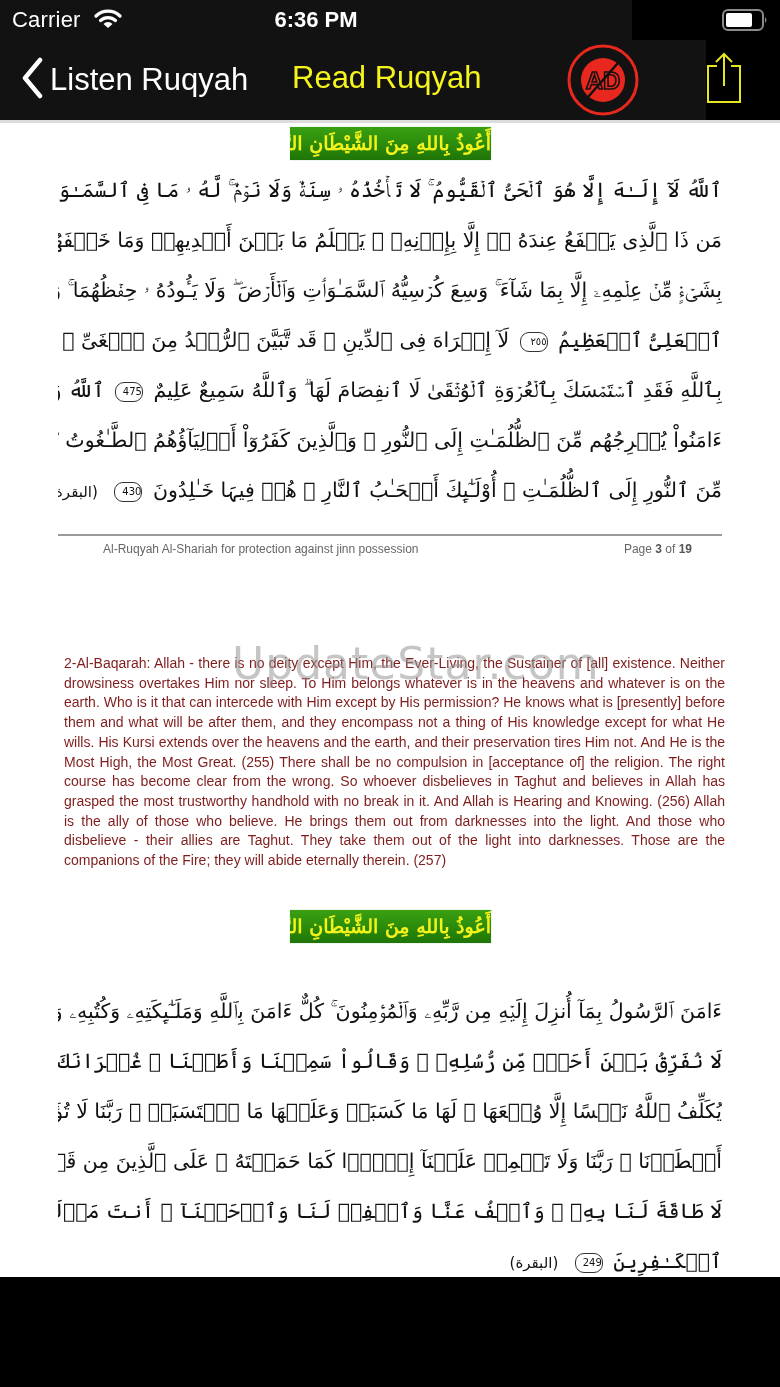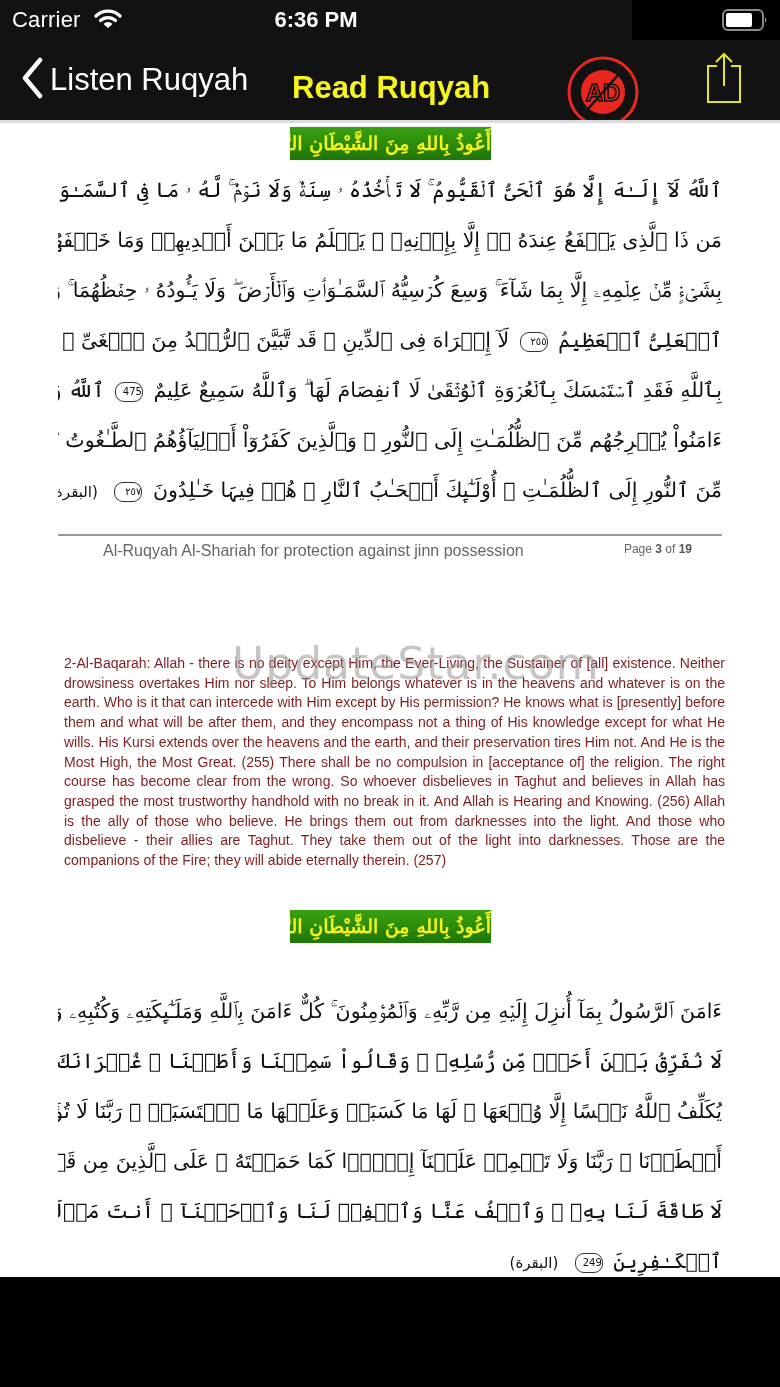--- a/index.html
+++ b/index.html
@@ -10,30 +10,30 @@
   }
   .status-bar {
     position: absolute; left: 0; top: 0; width: 632px; height: 40px;
     background: #121212; color: #fff;
   }
   .status-bar .carrier { position: absolute; left: 12px; top: 7px; font-size: 22px; letter-spacing: 0.2px; }
   .status-bar .wifi { position: absolute; left: 94px; top: 8px; }
   .status-bar .time { position: absolute; left: 0; right: 0; top: 7px; text-align: center; font-size: 22px; font-weight: bold; }
   .status-bar .battery { position: absolute; left: 722px; top: 9px; }
   .nav-bar {
-    position: absolute; left: 0; top: 40px; width: 780px; height: 80px;
+    position: absolute; left: 0; top: 40px; width: 706px; height: 80px;
     background: #121212;
   }
   .back-button {
     position: absolute; left: 20px; top: 17px; height: 46px;
     display: flex; align-items: center; cursor: pointer; color: #fff;
   }
   .back-button .label { font-size: 31px; margin-left: 6px; }
-  .nav-title { position: absolute; left: 292px; top: 30px; font-size: 31px; font-weight: bold; color: #f5f51d; text-align: center; }
-  .ad-button { position: absolute; left: 566px; top: 15px; width: 74px; height: 74px; cursor: pointer; }
+  .nav-title { position: absolute; left: 292px; top: 20px; font-size: 31px; font-weight: normal; color: #f5f51d; text-align: center; }
+  .ad-button { position: absolute; left: 566px; top: 3px; width: 74px; height: 74px; cursor: pointer; }
   .share-button { position: absolute; left: 702px; top: 10px; width: 44px; height: 58px; cursor: pointer; }
   .doc {
     position: absolute; left: 0; top: 120px; width: 780px; height: 1157px;
     background: #fff; overflow: hidden;
   }
   .doc .top-cut { position: absolute; left: 0; top: 0; width: 780px; height: 3px; background: #dcdcdc; }
   .basmala {
     position: absolute; left: 290px; width: 201px; height: 33px;
     background: linear-gradient(180deg, #3aa012 0%, #2a8a0a 55%, #1f7507 100%);
     color: #f3f21a; font-family: "DejaVu Serif", serif; font-size: 19px; font-weight: bold;
@@ -48,21 +48,21 @@
   .arabic-line { height: 50px; line-height: 50px; white-space: nowrap; overflow: hidden; text-align: justify; text-align-last: justify; }
   .arabic-line.last { text-align-last: right; }
   .ayah-num {
     display: inline-block; min-width: 26px; height: 18px; border: 1.5px solid #333; border-radius: 9px;
     font-size: 10px; line-height: 18px; text-align: center; vertical-align: middle;
     margin: 4px 4px; font-family: "DejaVu Sans", sans-serif;
   }
   .surah-name { font-family: "DejaVu Sans", sans-serif; font-size: 15px; margin-right: 6px; }
   .page-footer { position: absolute; left: 58px; top: 414px; width: 664px; }
   .page-footer .rule { height: 2px; background: #9a9a9a; }
-  .page-footer .left { position: absolute; left: 45px; top: 8px; font-size: 16px; color: #666; }
+  .page-footer .left { position: absolute; left: 45px; top: 8px; font-size: 12px; color: #666; }
   .page-footer .right { position: absolute; right: 30px; top: 8px; font-size: 12px; color: #666; text-align: center; }
   .page-footer .right b { color: #555; }
   .translation {
     position: absolute; left: 64px; top: 534px; width: 661px;
     font-family: "Liberation Sans", sans-serif; font-size: 14px; color: #7f1d1d;
     line-height: 19.7px; text-align: justify;
   }
   .watermark {
     position: absolute; left: 232px; top: 518px;
     font-family: "DejaVu Sans", sans-serif; font-size: 44px; color: rgba(150,150,150,0.55);
@@ -134,21 +134,21 @@
       <span>لَآ إِكۡرَاهَ فِى ٱلدِّينِ ۖ قَد تَّبَيَّنَ ٱلرُّشۡدُ مِنَ ٱلۡغَىِّ ۚ فَمَن يَكۡفُرۡ بِٱلطَّـٰغُوتِ وَيُؤۡمِنۢ</span>
     </div>
     <div class="arabic-line">
       <span>بِٱللَّهِ فَقَدِ ٱسۡتَمۡسَكَ بِٱلۡعُرۡوَةِ ٱلۡوُثۡقَىٰ لَا ٱنفِصَامَ لَهَا ۗ وَٱللَّهُ سَمِيعٌ عَلِيمٌ</span>
       <span class="ayah-num">475</span>
       <span>ٱللَّهُ وَلِىُّ ٱلَّذِينَ</span>
     </div>
     <div class="arabic-line">ءَامَنُواْ يُخۡرِجُهُم مِّنَ ٱلظُّلُمَـٰتِ إِلَى ٱلنُّورِ ۖ وَٱلَّذِينَ كَفَرُوٓاْ أَوۡلِيَآؤُهُمُ ٱلطَّـٰغُوتُ يُخۡرِجُونَهُم</div>
     <div class="arabic-line last">
       <span>مِّنَ ٱلنُّورِ إِلَى ٱلظُّلُمَـٰتِ ۗ أُوْلَـٰٓٮِٕكَ أَصۡحَـٰبُ ٱلنَّارِ ۖ هُمۡ فِيہَا خَـٰلِدُونَ</span>
-      <span class="ayah-num">٢٥٧</span>
+      <span class="ayah-num">430</span>
       <span class="surah-name">(البقرة)</span>
     </div>
   </div>
 
   <div class="page-footer">
     <div class="rule"></div>
     <span class="left">Al-Ruqyah Al-Shariah for protection against jinn possession</span>
     <span class="right">
       <span>Page</span>
       <b>3</b>

